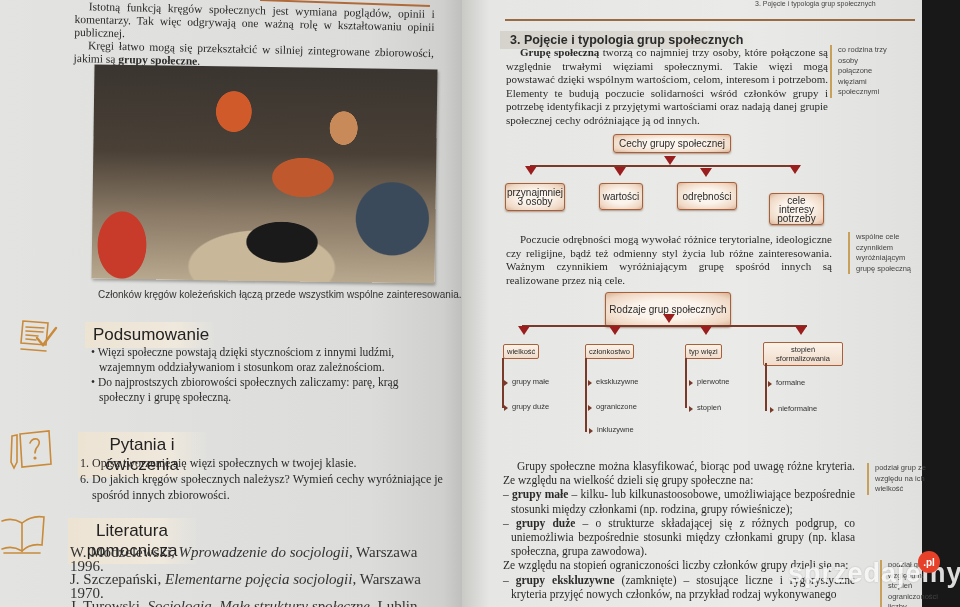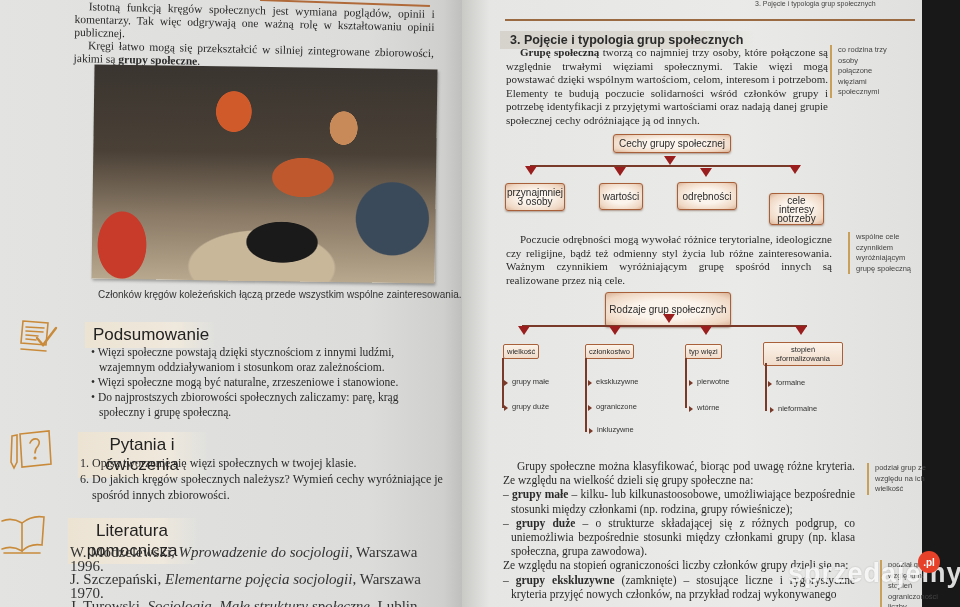--- a/index.html
+++ b/index.html
@@ -107,21 +107,20 @@
   <g fill="none" stroke="#c98a3a" stroke-width="1.6" stroke-linecap="round">
     <path d="M5 3 L30 5 L28 27 L3 25 Z"></path>
     <path d="M8 9 L26 10 M8 13 L25 14 M8 17 L20 18 M8 21 L18 22"></path>
     <path d="M19 20 L25 27 L38 10" stroke-width="2.4"></path>
     <path d="M3 31 L28 33"></path>
   </g>
 </svg>
 <div class="section-head" style="left:85px;top:322px;">Podsumowanie</div>
 <ul class="summary-list">
   <li>Więzi społeczne powstają dzięki stycznościom z innymi ludźmi, wzajemnym oddziaływaniom i stosunkom oraz zależnościom.</li>
-  <li>Więzi społeczne mogą być naturalne, zrzeszeniowe i stanowione.</li>
   <li>Do najprostszych zbiorowości społecznych zaliczamy: parę, krąg społeczny i grupę społeczną.</li>
 </ul>
 
 <svg class="side-icon" style="left:4px;top:428px;" width="50" height="44" viewBox="0 0 50 44">
   <g fill="none" stroke="#c98a3a" stroke-width="1.6" stroke-linecap="round">
     <path d="M16 6 L45 3 L47 36 L18 39 Z"></path>
     <path d="M8 8 L13 7 L13 34 L10 40 L7 34 Z"></path>
     <path d="M26 15 Q28 10 33 11 Q37 13 34 18 Q31 21 31 25"></path>
     <circle cx="31" cy="30" r="0.8" fill="#c98a3a"></circle>
   </g>
@@ -190,21 +189,21 @@
 
   <div class="cat-box" style="left:585px;top:344px;">członkostwo</div>
   <div class="vline" style="left:585px;top:358px;height:74px;"></div>
   <div class="leaf" style="left:596px;top:377px;">ekskluzywne</div>
   <div class="leaf" style="left:596px;top:402px;">ograniczone</div>
   <div class="leaf" style="left:597px;top:425px;">inkluzywne</div>
 
   <div class="cat-box" style="left:685px;top:344px;">typ więzi</div>
   <div class="vline" style="left:685px;top:358px;height:50px;"></div>
   <div class="leaf" style="left:697px;top:377px;">pierwotne</div>
-  <div class="leaf" style="left:697px;top:403px;">wtórne</div>
+  <div class="leaf" style="left:697px;top:403px;">stopień</div>
 
   <div class="cat-box" style="left:763px;top:342px;width:80px;">stopień sformalizowania</div>
   <div class="vline" style="left:765px;top:363px;height:48px;"></div>
   <div class="leaf" style="left:776px;top:378px;">formalne</div>
   <div class="leaf" style="left:778px;top:404px;">nieformalne</div>
 </div>
 
 <div class="body-text" style="left:503px;top:459px;width:352px;font-size:11.5px;line-height:14.2px;">
   <span class="indent">Grupy społeczne można klasyfikować, biorąc pod uwagę różne kryteria. Ze względu na wielkość dzieli się grupy społeczne na:</span>
   <span style="display:block;padding-left:8px;text-indent:-8px;">– <b>grupy małe</b><span> – kilku- lub kilkunastoosobowe, umożliwiające bezpośrednie stosunki między członkami (np. rodzina, grupy rówieśnicze);</span></span>

